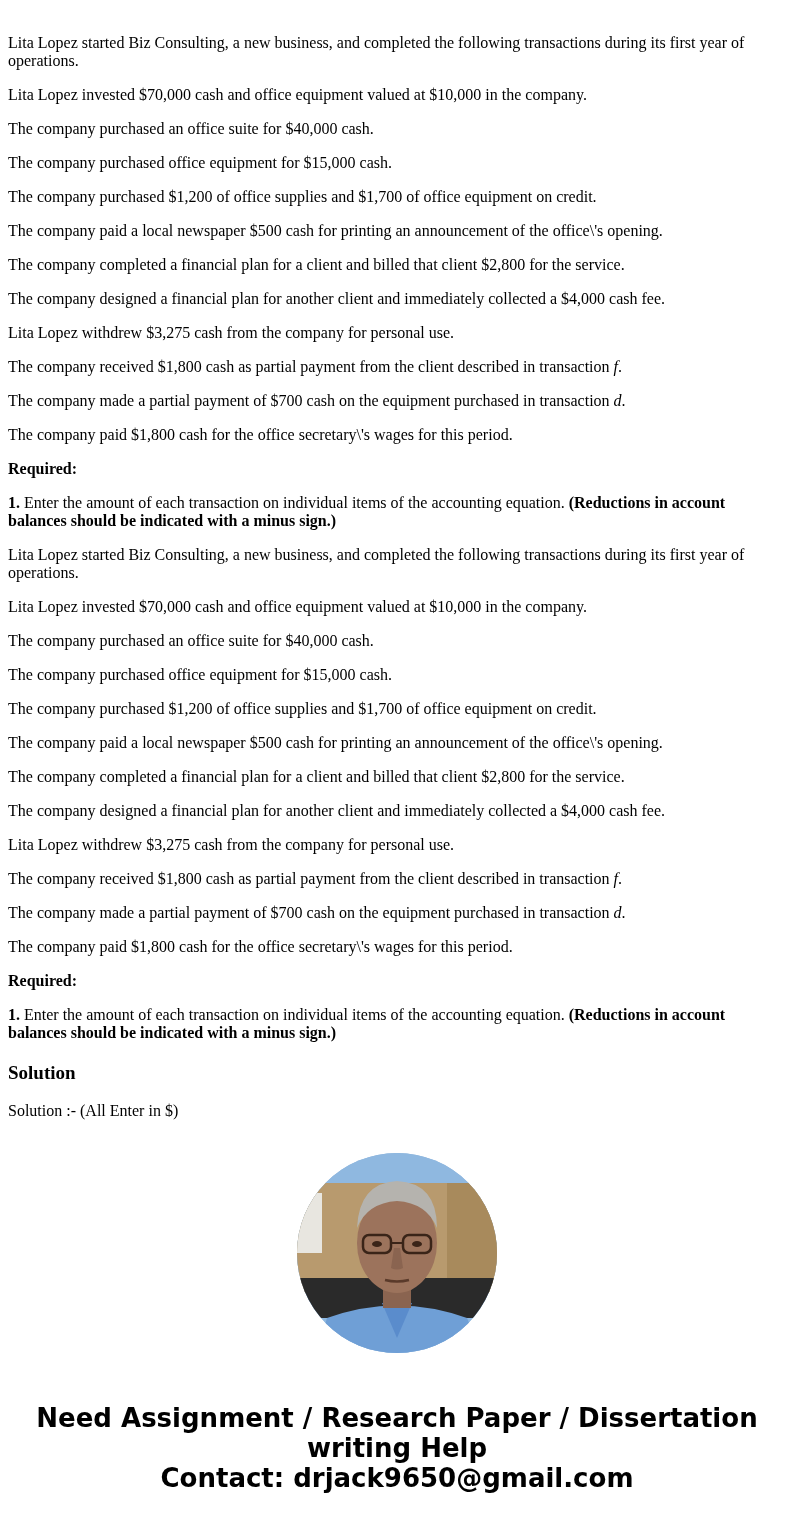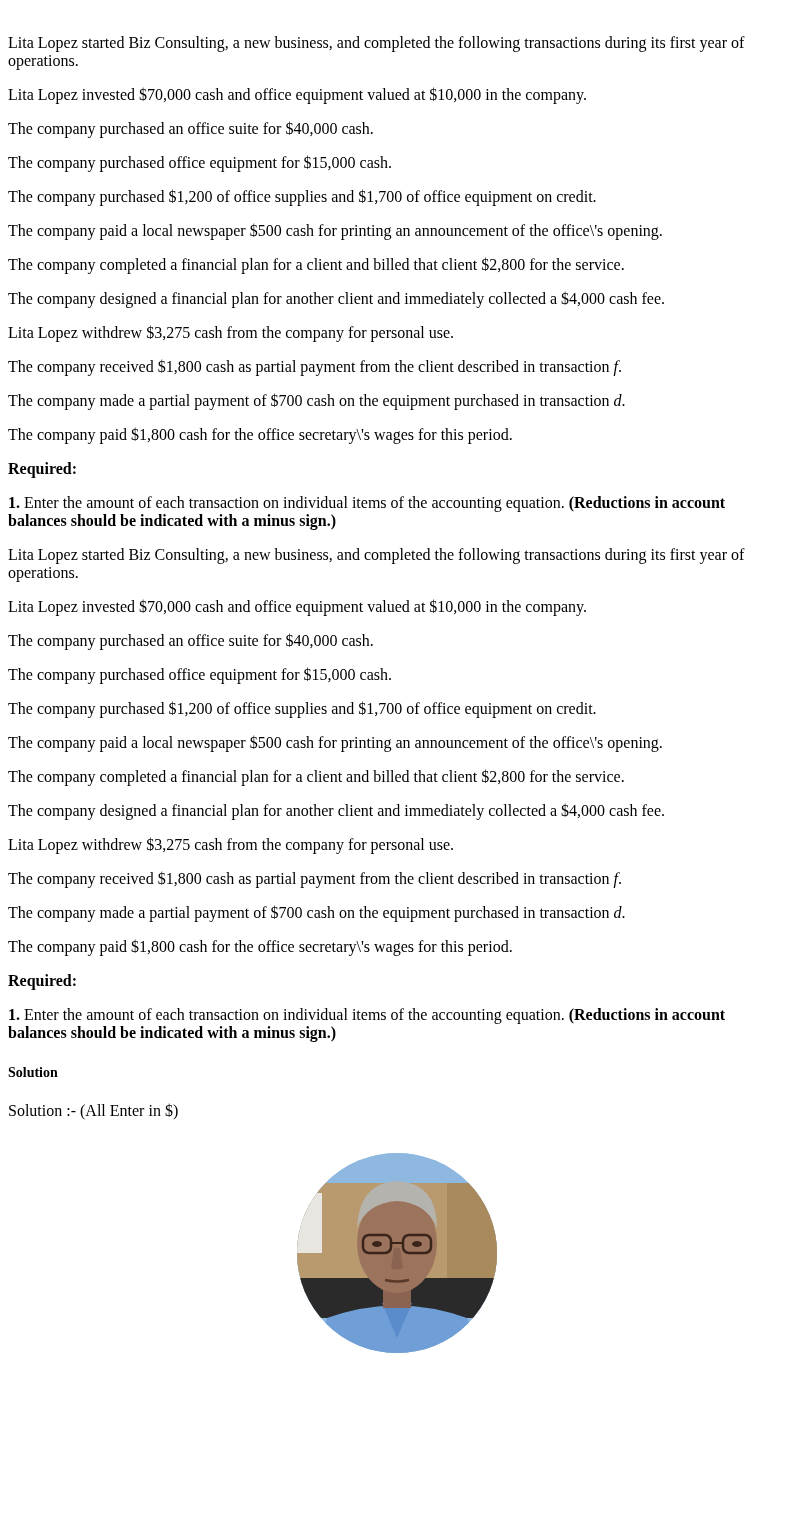--- a/index.html
+++ b/index.html
@@ -17,21 +17,21 @@
     left: 8px;
     top: 18px;
     width: 778px;
     height: 1123px;
     overflow: hidden;
     margin-top: 8px;
   }
   p { margin: 0 0 16px 0; line-height: 18px; }
   .first-p { margin-top: 8px; }
   h3 {
-    font-size: 14px;
+    font-size: 19px;
     font-weight: bold;
     margin: 20px 0 18px 0;
     line-height: 22px;
   }
   table.solution {
     border-collapse: separate;
     border-spacing: 2px;
     border: 1px solid #808080;
     width: 778px;
     table-layout: fixed;
@@ -167,13 +167,18 @@
       <path d="M60 75 Q62 30 100 28 Q140 30 140 75 Q130 50 100 48 Q70 50 60 75 Z" fill="#b5b3ae"></path>
       <rect x="66" y="82" width="28" height="18" rx="6" fill="none" stroke="#3a2418" stroke-width="2.5"></rect>
       <rect x="106" y="82" width="28" height="18" rx="6" fill="none" stroke="#3a2418" stroke-width="2.5"></rect>
       <line x1="94" y1="90" x2="106" y2="90" stroke="#3a2418" stroke-width="2"></line>
       <ellipse cx="80" cy="91" rx="5" ry="3" fill="#3a2418"></ellipse>
       <ellipse cx="120" cy="91" rx="5" ry="3" fill="#3a2418"></ellipse>
       <path d="M97 95 L94 115 Q100 118 106 115 L103 95 Z" fill="#8a6450"></path>
       <path d="M88 127 Q100 130 112 127" stroke="#5a3a2a" stroke-width="2.5" fill="none"></path>
     </svg>
   </div>
+  <div class="promo-text">
+    <div>Need Assignment / Research Paper / Dissertation</div>
+    <div>writing Help</div>
+    <div>Contact: drjack9650@gmail.com</div>
+  </div>
 </div>
 
 </body></html>

